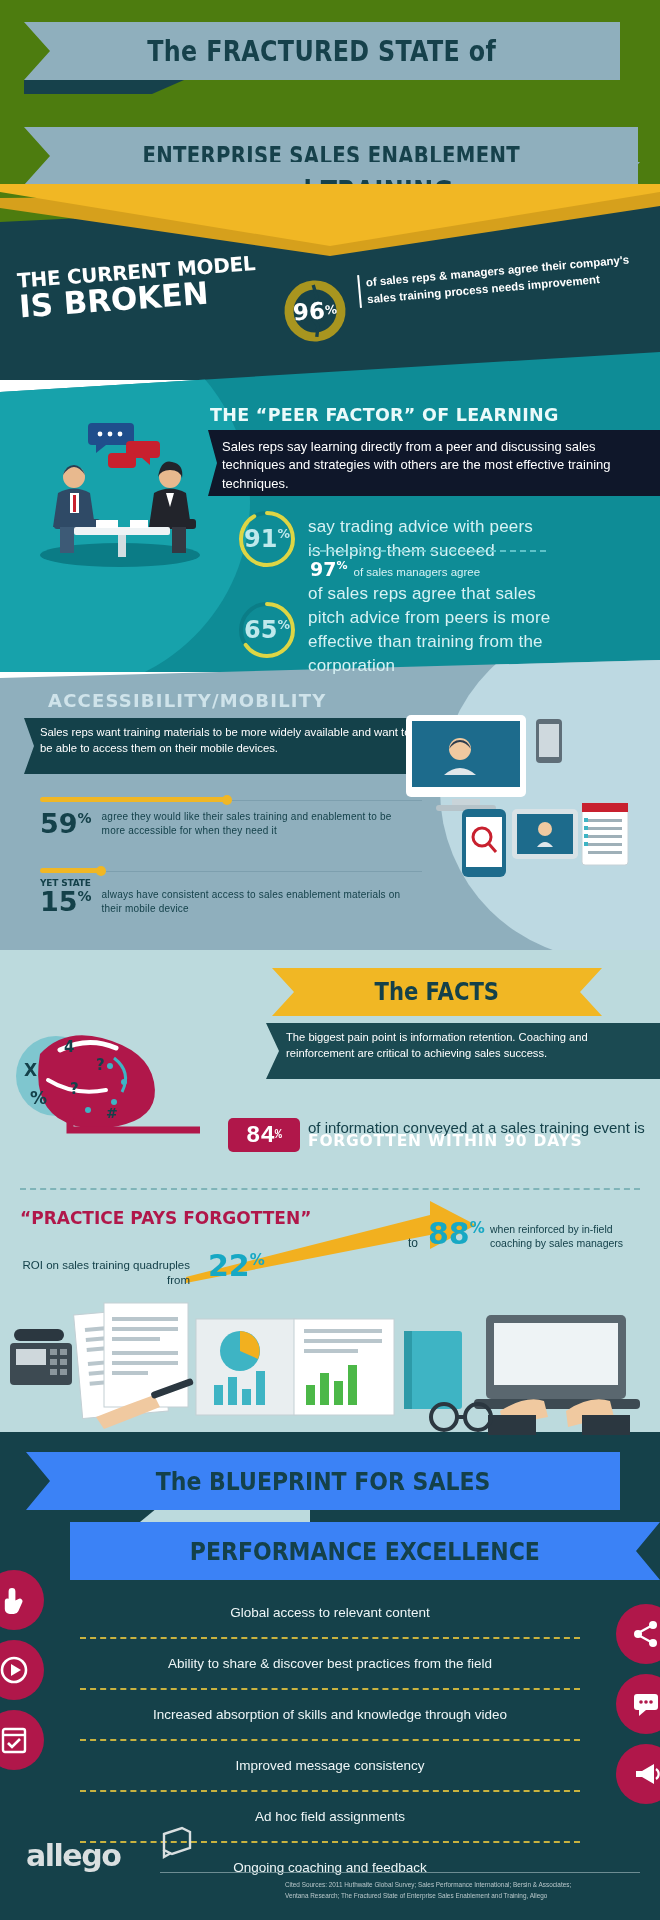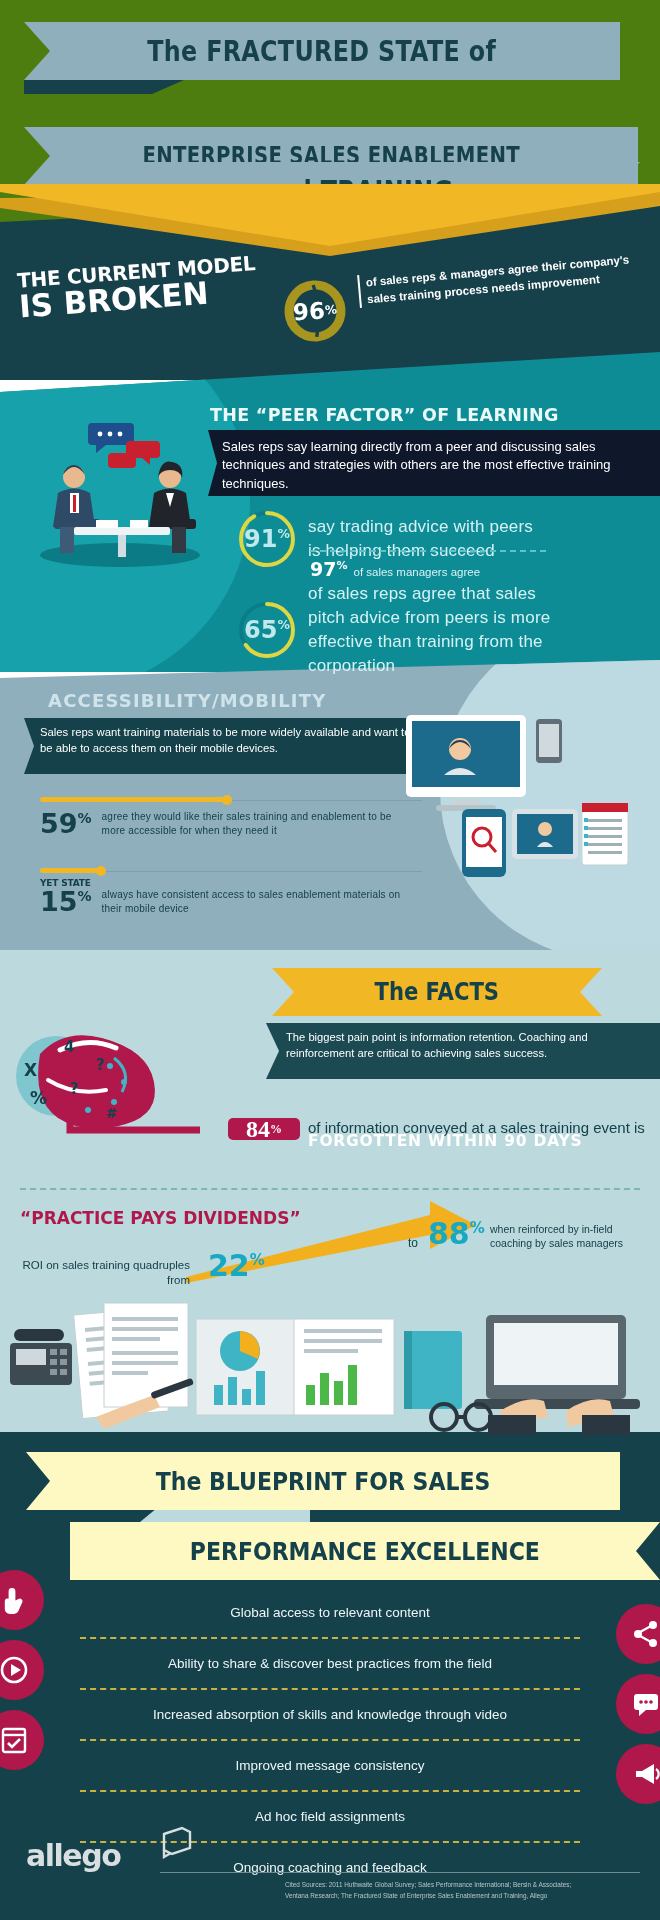--- a/index.html
+++ b/index.html
@@ -155,23 +155,23 @@
     background:#1b4a52; color:#fff; font-size:11.2px; line-height:1.42;
     padding:7px 14px 7px 20px;
     clip-path: polygon(0 0, 100% 0, 100% 100%, 0 100%, 13px 50%);
   }
   .drain-title {
     position:absolute; top:1094px; left:258px; width:400px; z-index:4;
     color:#b0174a; font-weight:bold; font-size:16.5px; text-align:center;
     font-family:"DejaVu Sans",sans-serif; letter-spacing:.2px;
   }
   .badge84 {
-    position:absolute; top:1118px; left:228px; width:72px; height:22px; z-index:5;
+    position:absolute; top:1118px; left:228px; width:72px; height:34px; z-index:5;
     background:#b0174a; border-radius:5px; display:flex; align-items:center; justify-content:center;
-    color:#fff; font-weight:bold; font-size:24px; font-family:Liberation Serif, serif;
+    color:#fff; font-weight:bold; font-size:24px; font-family:Liberation Mono, monospace;
   }
   .badge84 sup { font-size:12px; vertical-align: super;}
   .drain-txt1 { position:absolute; top:1119px; left:308px; z-index:4; color:#14414a; font-size:15px;}
   .drain-txt2 { position:absolute; top:1132px; left:308px; z-index:4; color:#fff; font-weight:bold;
                 font-size:15.5px; letter-spacing:.8px; font-family:"DejaVu Sans",sans-serif;}
   .brain { position:absolute; top:1010px; left:10px; width:190px; height:140px; z-index:5;}
 
   .dash-sep { position:absolute; left:20px; width:620px; border-top:2px dashed #7fb4b8; z-index:4;}
   .practice-title {
     position:absolute; top:1208px; left:20px; z-index:4;
@@ -187,21 +187,21 @@
            font-size:30px; font-family:"DejaVu Sans",sans-serif;}
   .roi88 sup { font-size:15px; vertical-align:super;}
   .roi-note { position:absolute; top:1222px; left:490px; width:165px; z-index:5;
               color:#14414a; font-size:10.5px; line-height:1.35;}
   .arrowBig { position:absolute; top:1195px; left:180px; width:300px; height:90px; z-index:3;}
   .deskscene { position:absolute; top:1285px; left:0; width:660px; height:155px; z-index:4;}
 
   
   .s6 { position:absolute; top:1432px; left:0; width:660px; height:488px; background:#15414a;}
   .bp-band {
-    position:absolute; height:58px; background:#fef9c3;
+    position:absolute; height:58px; background:#3b82f6;
     display:flex; align-items:center; justify-content:center;
     color:#14414a; font-weight:bold; font-size:25px; font-family:"DejaVu Sans",sans-serif;
     z-index:4;
   }
   .bp-band span { transform: scaleX(.88); white-space:nowrap; }
   .bp1 { top:1452px; left:26px; width:594px;
          clip-path: polygon(0 0, 100% 0, 100% 100%, 0 100%, 24px 50%); }
   .bp2 { top:1522px; left:70px; width:590px;
          clip-path: polygon(0 0, 100% 0, calc(100% - 24px) 50%, 100% 100%, 0 100%); }
   .bp-fold { position:absolute; top:1508px; left:140px; width:170px; height:14px;
@@ -429,21 +429,21 @@
   </div>
   <div class="facts-box">The biggest pain point is information retention. Coaching and reinforcement are critical to achieving sales success.</div>
   <div class="badge84">
     <span>84</span>
       <sup>%</sup>
   </div>
   <div class="drain-txt1">of information conveyed at a sales training event is</div>
   <div class="drain-txt2">FORGOTTEN WITHIN 90 DAYS</div>
 
   <div class="dash-sep" style="top:1188px;"></div>
-  <div class="practice-title">“PRACTICE PAYS DIVIDENDS”</div>
+  <div class="practice-title">“PRACTICE PAYS FORGOTTEN”</div>
 
   <svg class="arrowBig" viewBox="0 0 300 90">
     <polygon points="6,82 250,20 250,6 296,30 250,54 250,40 6,88" fill="#f2b01f"></polygon>
   </svg>
 
   <div class="roi-lbl">ROI on sales training quadruples from</div>
   <div class="roi22"><span>22</span><sup>%</sup></div>
   <div class="roi-to">to</div>
   <div class="roi88"><span>88</span><sup>%</sup></div>
   <div class="roi-note">when reinforced by in-field coaching by sales managers</div>

